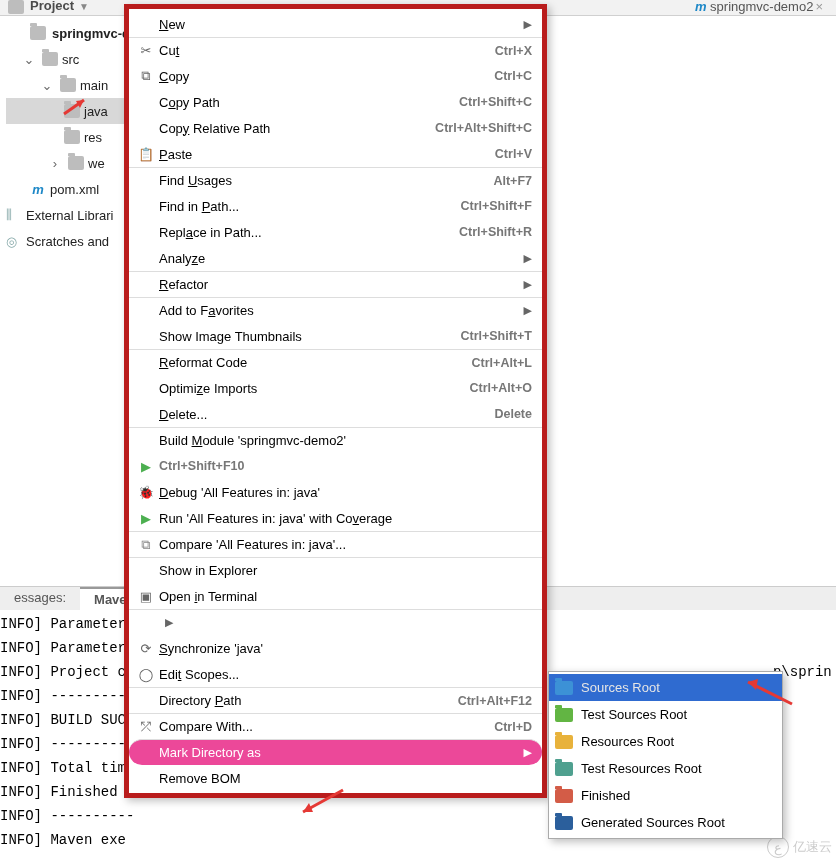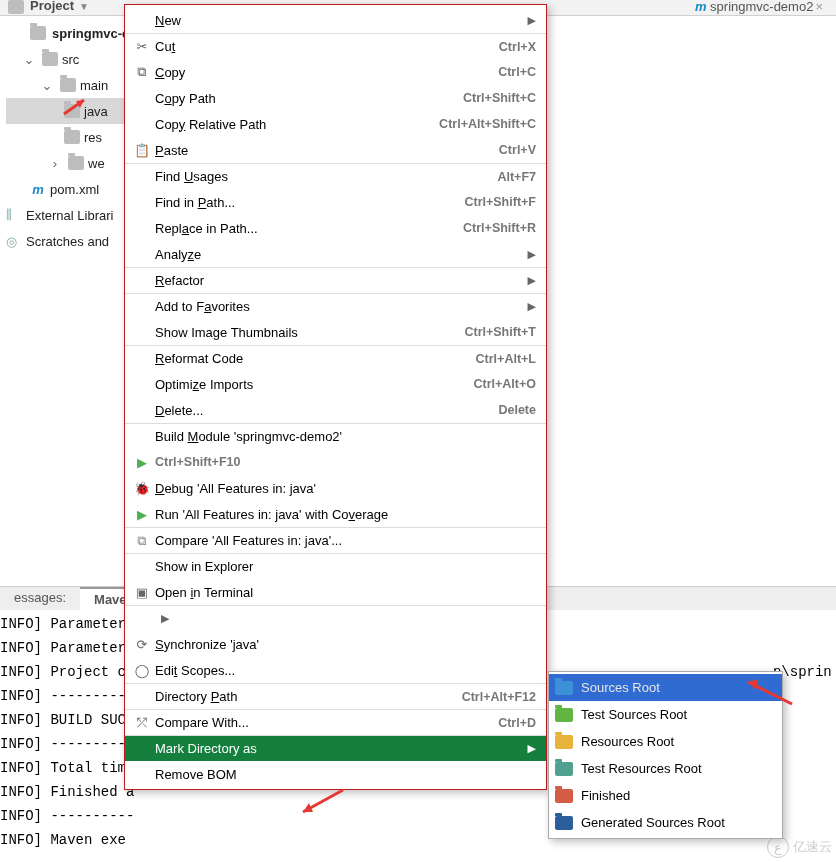--- a/index.html
+++ b/index.html
@@ -32,24 +32,24 @@
 .cm { color:#808080; font-style:italic;}
 .fx { color:#2d74c4; font-style:italic; font-weight:bold;}
 
 
 .console-tabs { display:flex; height:24px; border-top:1px solid #ccc; background:#eee; font-size:13px;}
 .ctab { padding: 3px 14px; color:#555; }
 .ctab.active { background:#fff; border-top:2px solid #999;font-weight:bold; }
 .console { font-family:"Consolas","Courier New",monospace; font-size:14px; line-height:24px; padding: 2px 0 0 0; white-space:pre; overflow:hidden;}
 
 
-.ctx { position:absolute; top:4px; left:124px; width:423px; background:#fff; border:1px solid #b91c1c; box-shadow: 3px 3px 8px rgba(0,0,0,0.25); z-index:20; padding:2px 0;}
+.ctx { position:absolute; top:4px; left:124px; width:423px; background:#fff; border:5px solid #b91c1c; box-shadow: 3px 3px 8px rgba(0,0,0,0.25); z-index:20; padding:2px 0;}
 .ctx-row { display:flex; align-items:center; height:26px; padding: 0 10px 0 4px; }
 .ctx-row.sep-before { border-top: 1px solid #ddd; }
-.ctx-row.hl { background:#15803d; color:#fff; }
+.ctx-row.hl { background:#ec4899; color:#fff;border-radius:13px; }
 .ctx-icon { width:26px; display:flex; justify-content:center; color:#666;}
 .ctx-label { flex:1; white-space:nowrap; }
 .u { text-decoration: underline; }
 .ctx-right { color:#777; font-size:12.5px;font-weight:bold; }
 .ctx-arrow { color:#666; font-size:11px; margin-left:6px;}
 .ctx-row.hl .ctx-arrow { color:#fff; }
 
 
 .submenu { position:absolute; top:671px; left:548px; width:235px; background:#fff; border:1px solid #aaa; box-shadow:3px 3px 8px rgba(0,0,0,0.25); z-index:30; padding:2px 0;}
 .sm-row { display:flex; align-items:center; height:27px; padding:0 10px 0 6px;}

